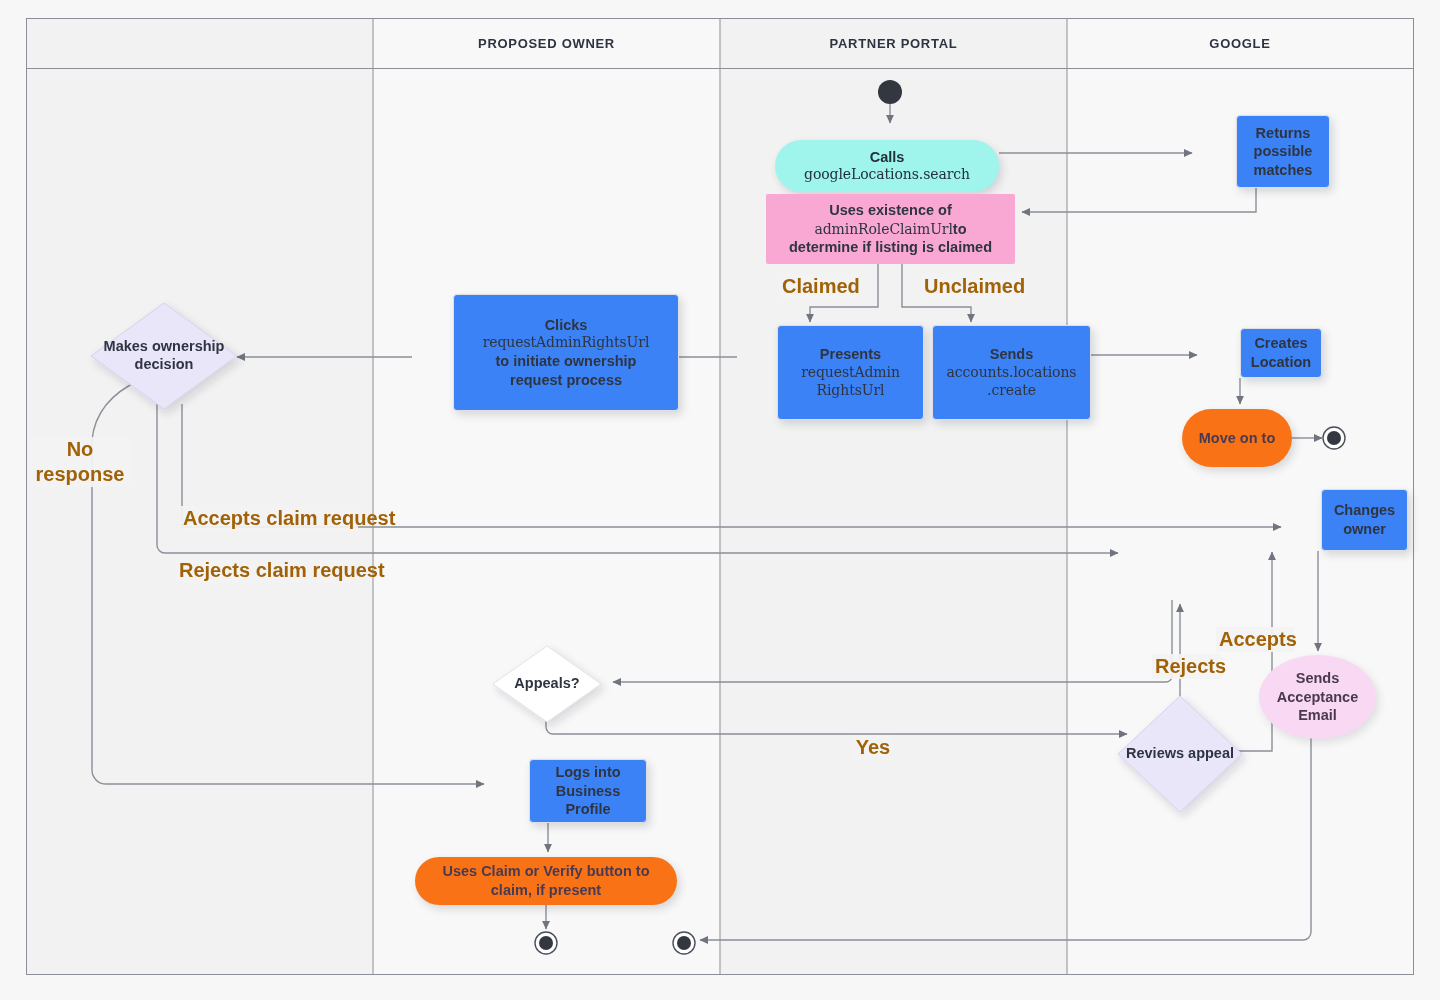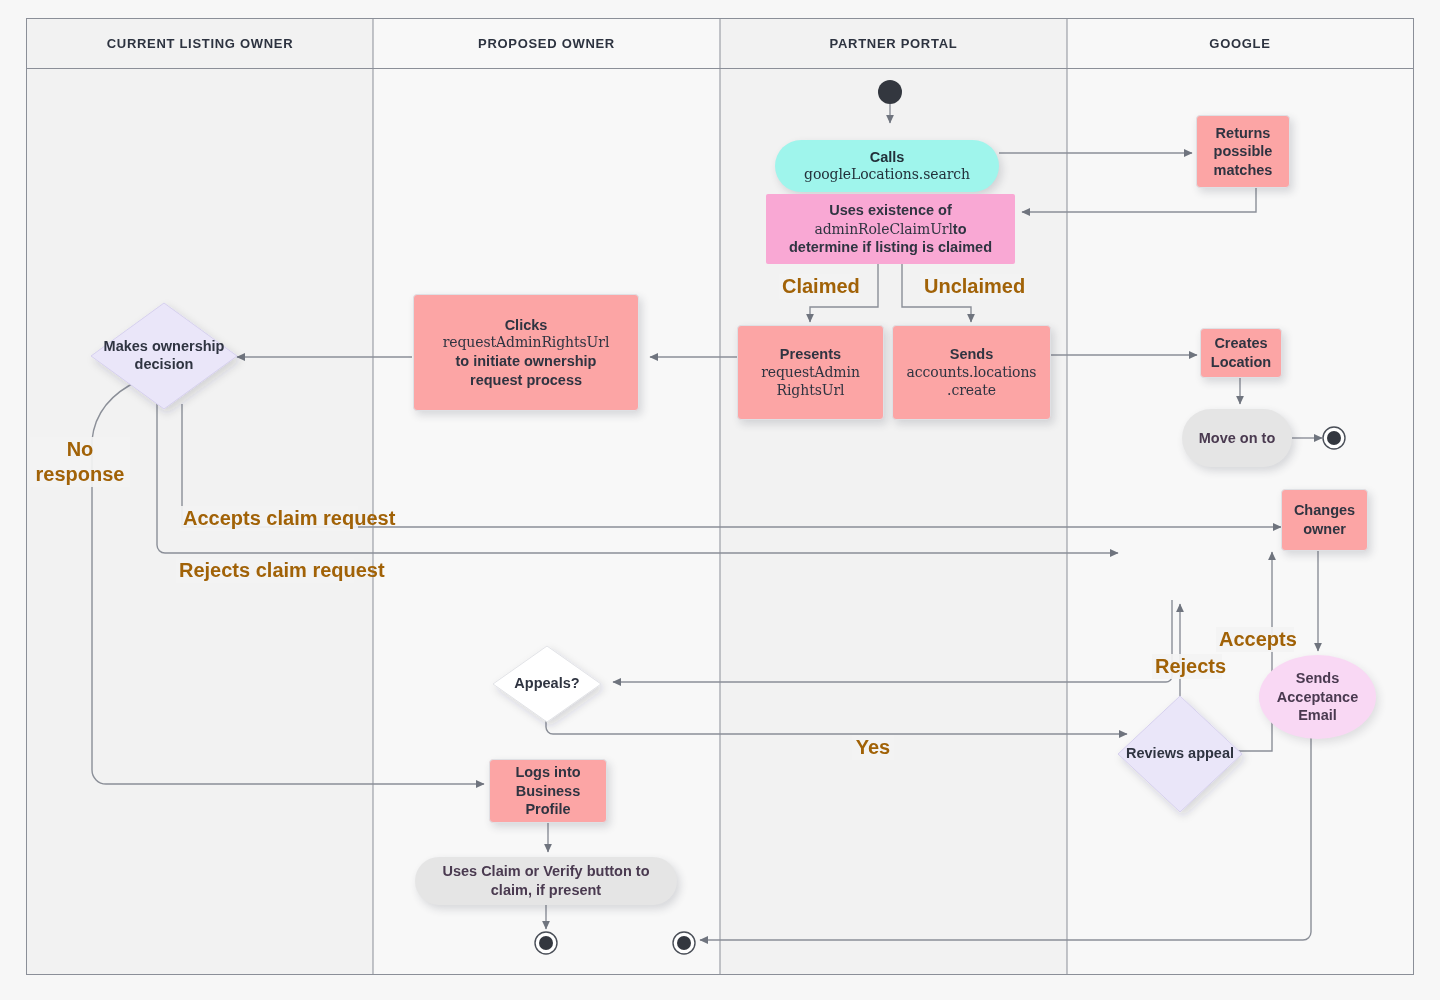--- a/index.html
+++ b/index.html
@@ -10,30 +10,30 @@
     position:absolute;display:flex;align-items:center;justify-content:center;
     font-size:13px;font-weight:700;letter-spacing:.7px;color:#2d3340;
     text-transform:uppercase;pointer-events:none;
   }
   .node{
     position:absolute;box-sizing:border-box;display:flex;align-items:center;
     justify-content:center;text-align:center;line-height:1.28;
   }
   .nlabel{display:block;}
   .rect{
-    background:#fca5a5;border:1px solid #dfe0e4;border-radius:4px;
+    background:#3b82f6;border:1px solid #dfe0e4;border-radius:4px;
     box-shadow:3px 4px 9px rgba(40,45,60,.16);
-    font-size:14.5px;font-weight:700;color:#2f3441;padding:4px 6px;
+    font-size:14.5px;font-weight:700;color:#2f3441;padding:4px 6px;margin-left:40px;
   }
   .pill{
     border-radius:999px;box-shadow:3px 4px 9px rgba(40,45,60,.16);
     font-size:14.5px;font-weight:700;padding:4px 10px;
   }
   .pill.cyan{background:#9ff5ec;color:#23303a;}
-  .pill.pink{background:#e5e5e5;color:#4a3a50;justify-content:center;}
+  .pill.pink{background:#f97316;color:#4a3a50;justify-content:center;}
   .ellipse{
     border-radius:50%;background:#f9d8f4;color:#4a3a50;
     font-size:14.5px;font-weight:700;box-shadow:3px 4px 9px rgba(40,45,60,.12);
   }
   .lav-rect{
     background:#f9a8d4;border:none;border-radius:2px;
     font-size:14.5px;font-weight:700;color:#2f3441;padding:4px 8px;
   }
   .diamond-wrap{position:absolute;}
   .diamond-lbl{
@@ -141,23 +141,20 @@
       <polygon points="164,303 237,356 164,409 91,356" fill="#eae6f9" stroke="#d6d0ee" stroke-width="1"></polygon>
     </g>
     <g filter="url(#softshadow)">
       <polygon points="547,646 601,684 547,722 493,684" fill="#ffffff" stroke="#e2e3e7" stroke-width="1"></polygon>
     </g>
     <g filter="url(#softshadow)">
       <polygon points="1180,696 1242,754 1180,812 1118,754" fill="#eae6f9" stroke="#d6d0ee" stroke-width="1"></polygon>
     </g>
   </svg>
 
-  <div class="lane-title" style="left:27px;top:19px;width:346px;height:49px;">
-    <span>CURRENT LISTING OWNER</span>
-  </div>
   <div class="lane-title" style="left:373px;top:19px;width:347px;height:49px;">
     <span>PROPOSED OWNER</span>
   </div>
   <div class="lane-title" style="left:720px;top:19px;width:347px;height:49px;">
     <span>PARTNER PORTAL</span>
   </div>
   <div class="lane-title" style="left:1067px;top:19px;width:346px;height:49px;">
     <span>GOOGLE</span>
   </div>
 

